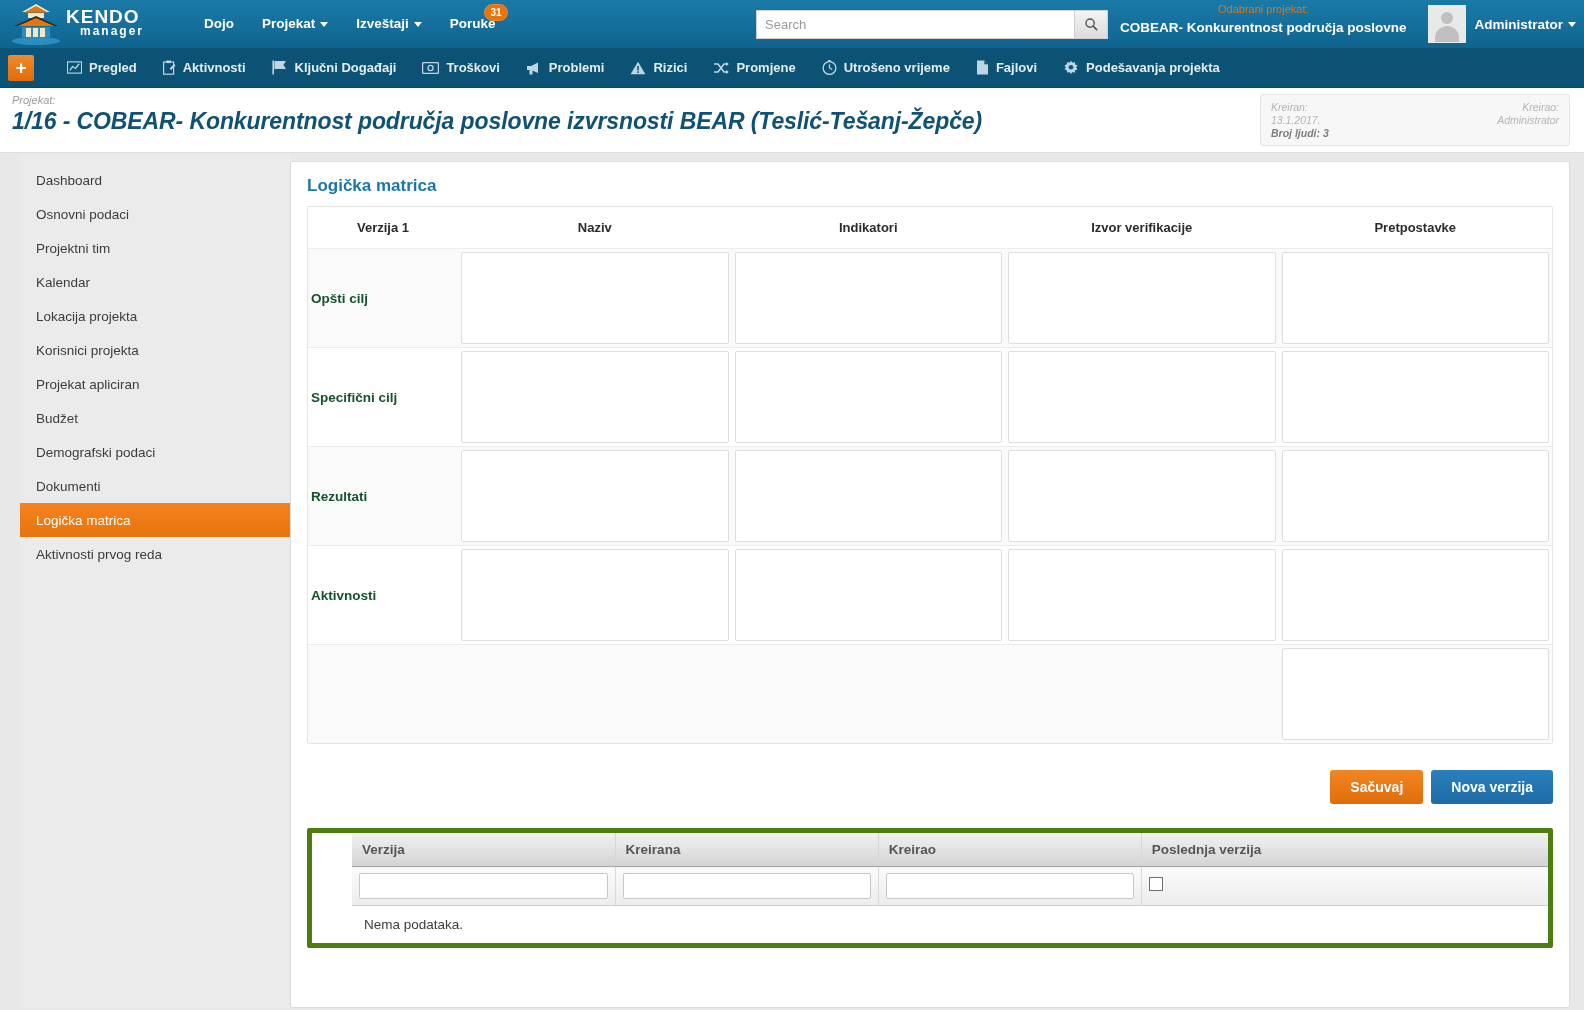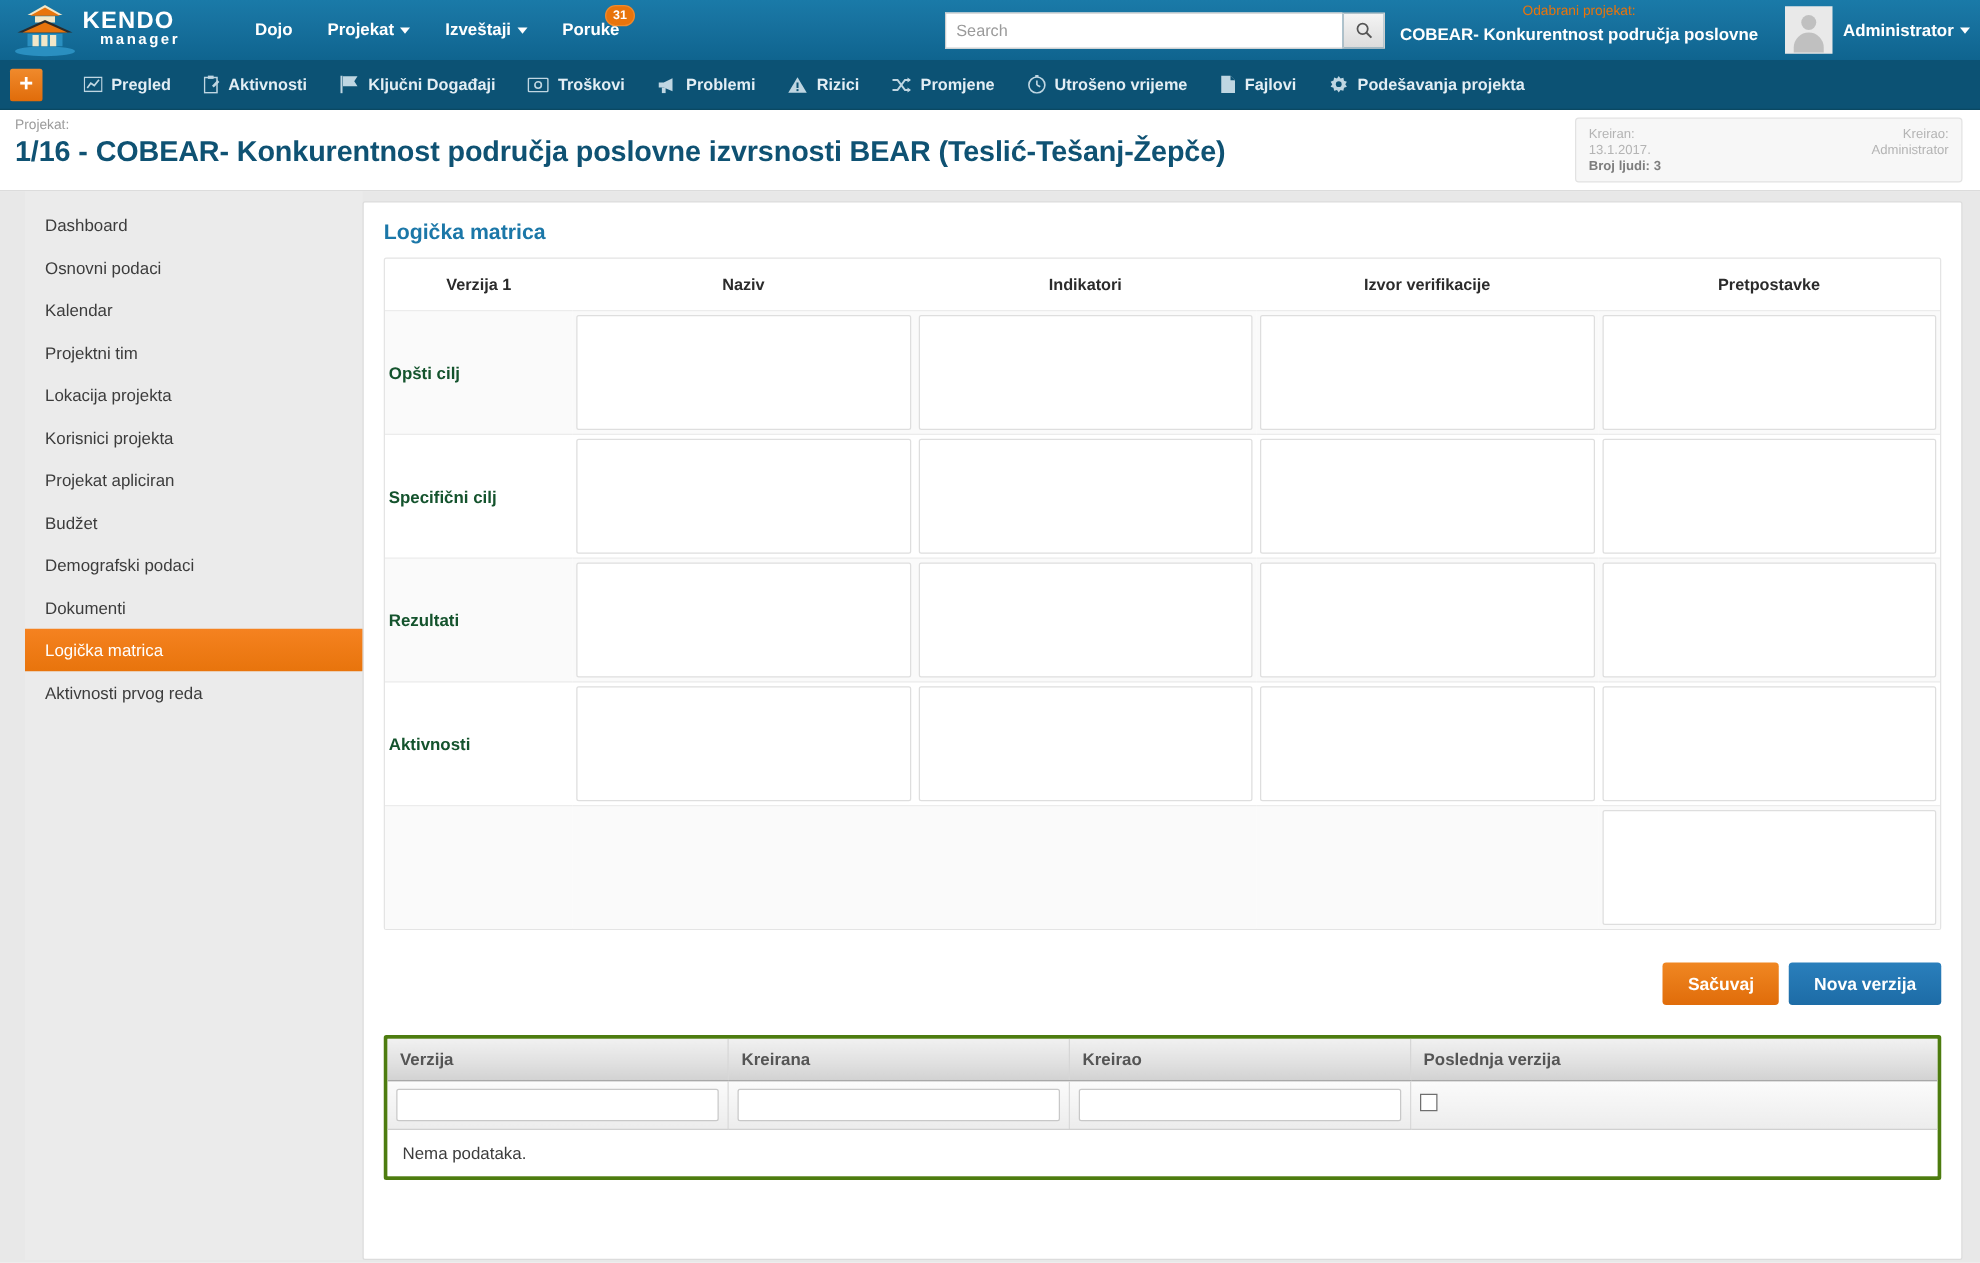--- a/index.html
+++ b/index.html
@@ -162,20 +162,21 @@
   }
   .subnav a .ic { opacity: .92; display:flex; align-items:center; }
 
   
   .projhead {
     position: relative;
     height: 65px;
     background: #ffffff;
     border-bottom: 1px solid #dcdcdc;
     padding: 6px 0 0 12px;
+    font-style: italic;
   }
   .projhead .kicker { color:#9b9b9b; font-size:11px; }
   .projhead h1 {
     margin: 2px 0 0 0;
     color: #0f5273;
     font-size: 23px;
     font-weight: bold;
     letter-spacing: -0.1px;
   }
   .infobox {
@@ -296,23 +297,24 @@
     padding: 9px 20px;
     cursor: pointer;
     font-family: "Liberation Sans", sans-serif;
   }
   .btn-orange { background: linear-gradient(to bottom,#f08722,#e06c0a); }
   .btn-blue   { background: linear-gradient(to bottom,#2a7fbc,#1d6ca6); }
 
   
   .vgrid {
     margin-top: 24px;
-    border: 3px solid #4d7c0f;
+    border: 5px solid #4d7c0f;
     border-radius: 2px;
     overflow: hidden;
+    padding-left: 40px;
   }
   table.vg { width: 100%; border-collapse: collapse; table-layout: fixed; }
   table.vg th {
     background: linear-gradient(to bottom,#f1f1f1 0%,#e0e0e0 60%,#d2d2d2 100%);
     border-bottom: 1px solid #a8a8a8;
     border-right: 1px solid #d6d6d6;
     color: #555555;
     font-size: 13.5px;
     font-weight: bold;
     text-align: left;
@@ -542,24 +544,24 @@
 <div class="body-wrap">
 
   <aside class="sidebar">
     <div class="side-item">
         <span>Dashboard</span>
       </div>
     <div class="side-item">
         <span>Osnovni podaci</span>
       </div>
     <div class="side-item">
+        <span>Projektni tim</span>
+      </div>
+    <div class="side-item">
         <span>Kalendar</span>
-      </div>
-    <div class="side-item">
-        <span>Projektni tim</span>
       </div>
     <div class="side-item">
         <span>Lokacija projekta</span>
       </div>
     <div class="side-item">
         <span>Korisnici projekta</span>
       </div>
     <div class="side-item">
         <span>Projekat apliciran</span>
       </div>

